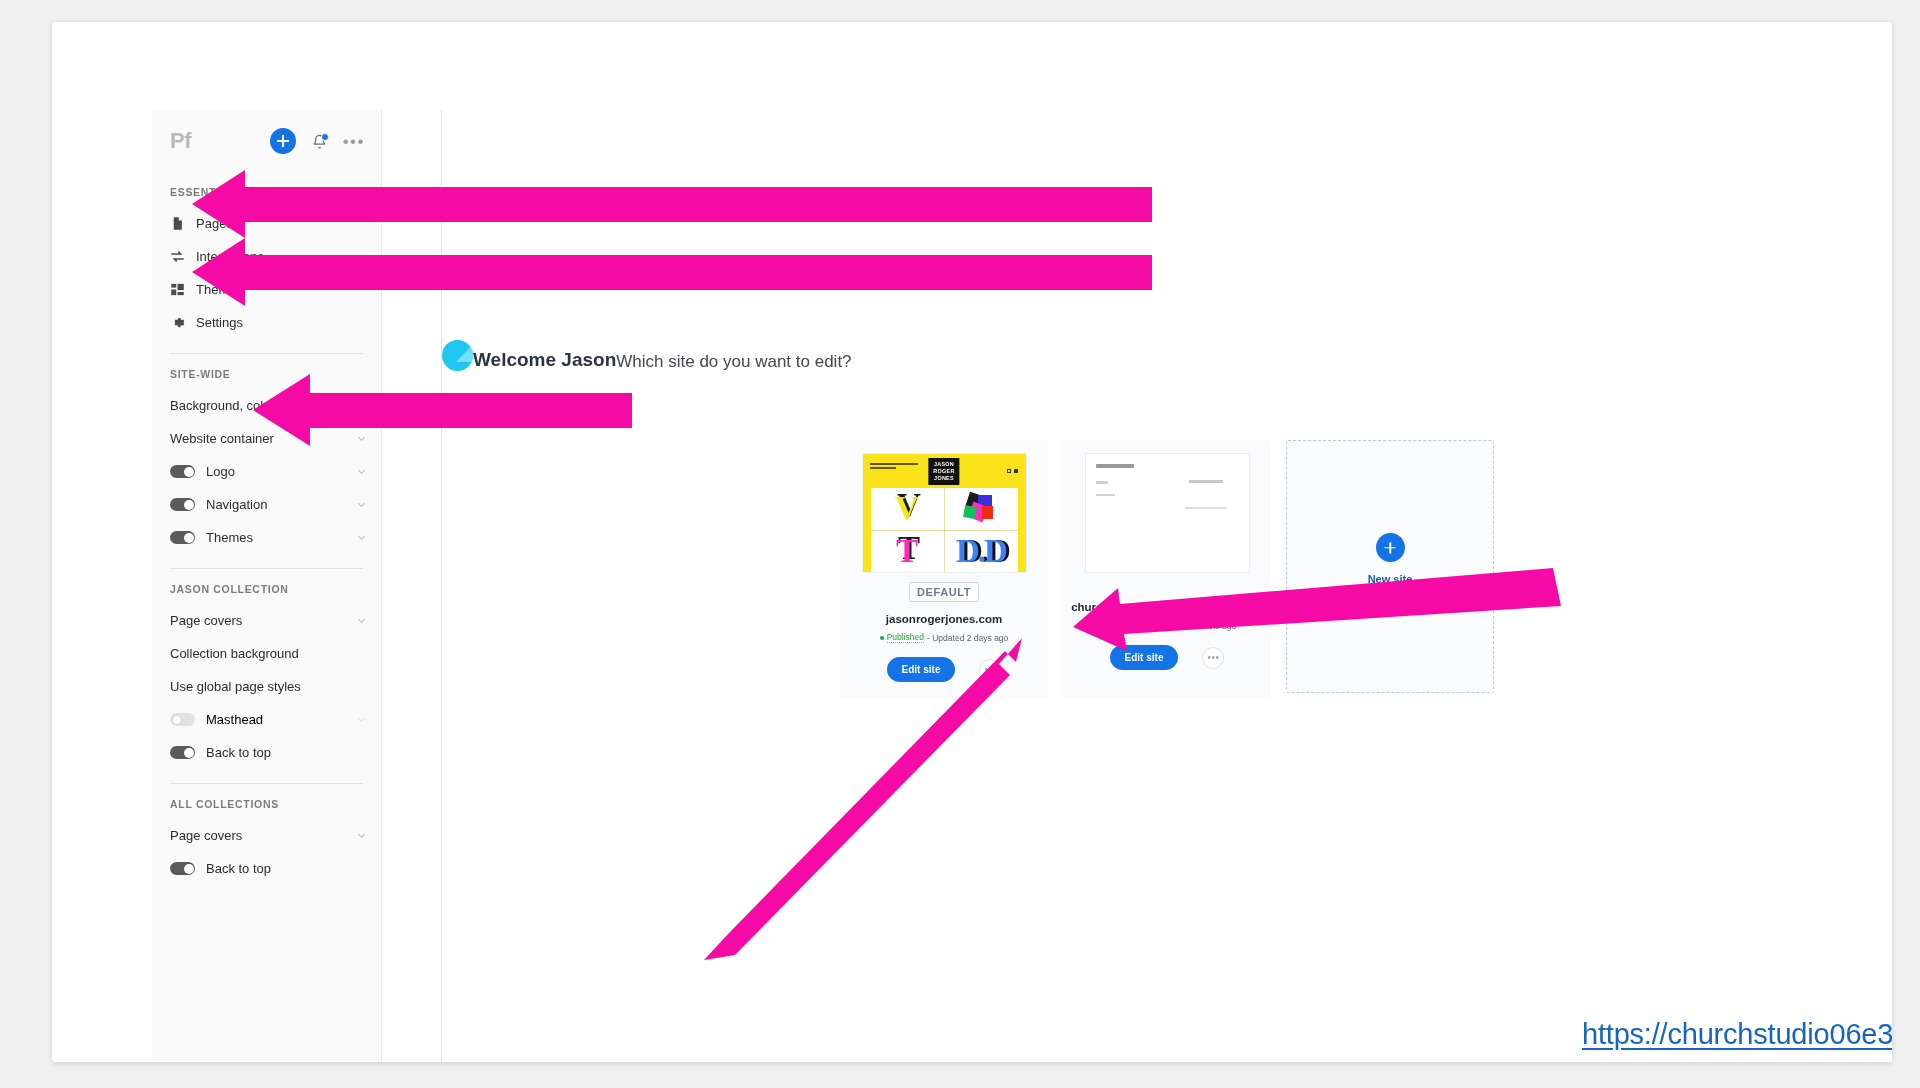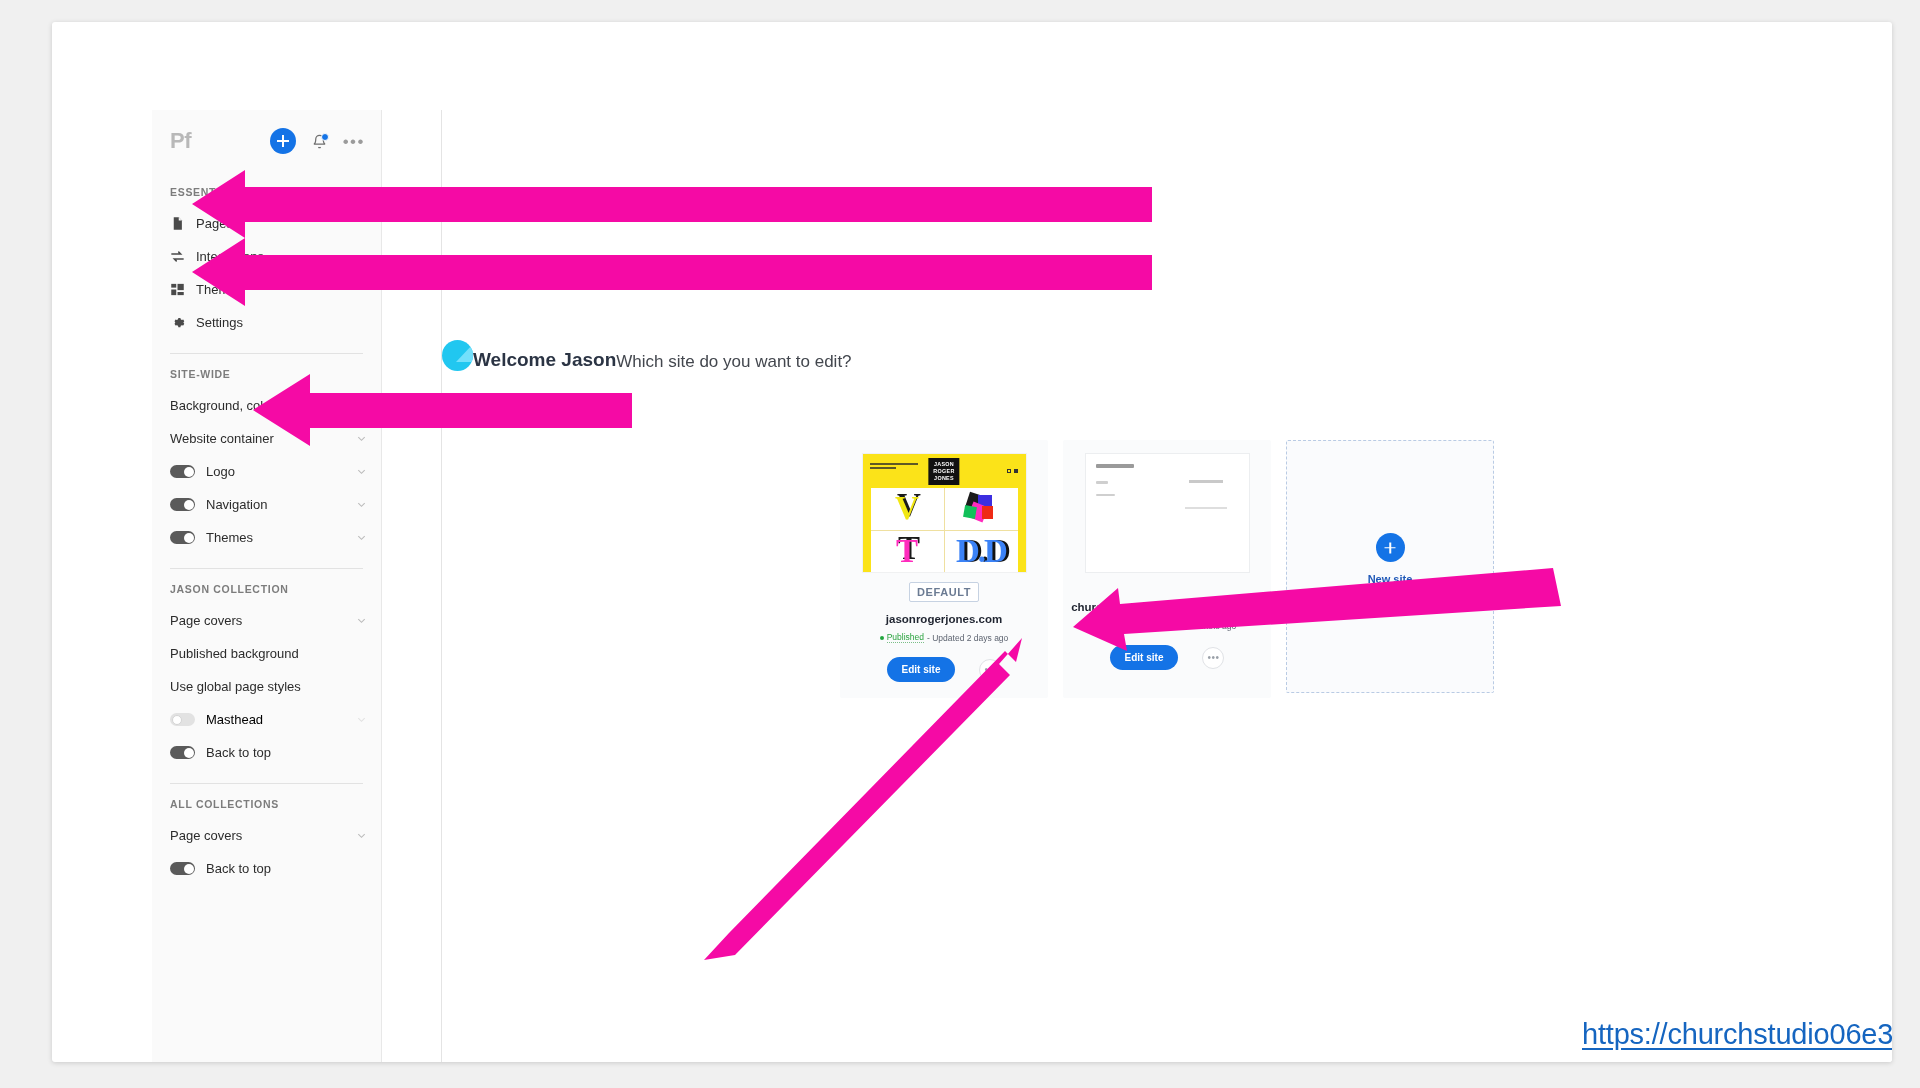--- a/index.html
+++ b/index.html
@@ -338,21 +338,21 @@
     <div class="sb-section-label">JASON COLLECTION</div>
 
     <div class="sb-row plain">
       <span class="lbl">Page covers</span>
       <svg class="chev" viewBox="0 0 24 24" fill="none" stroke="#8a8a8a" stroke-width="2.4">
             <path d="M5 9l7 7 7-7"></path>
           </svg>
     </div>
 
     <div class="sb-row plain">
-      <span class="lbl">Published background</span>
+      <span class="lbl">Collection background</span>
     </div>
 
     <div class="sb-row plain">
       <span class="lbl">Use global page styles</span>
     </div>
 
     <div class="sb-row dim">
       <span class="tgl off">
             <span class="knob"></span>
           </span>

